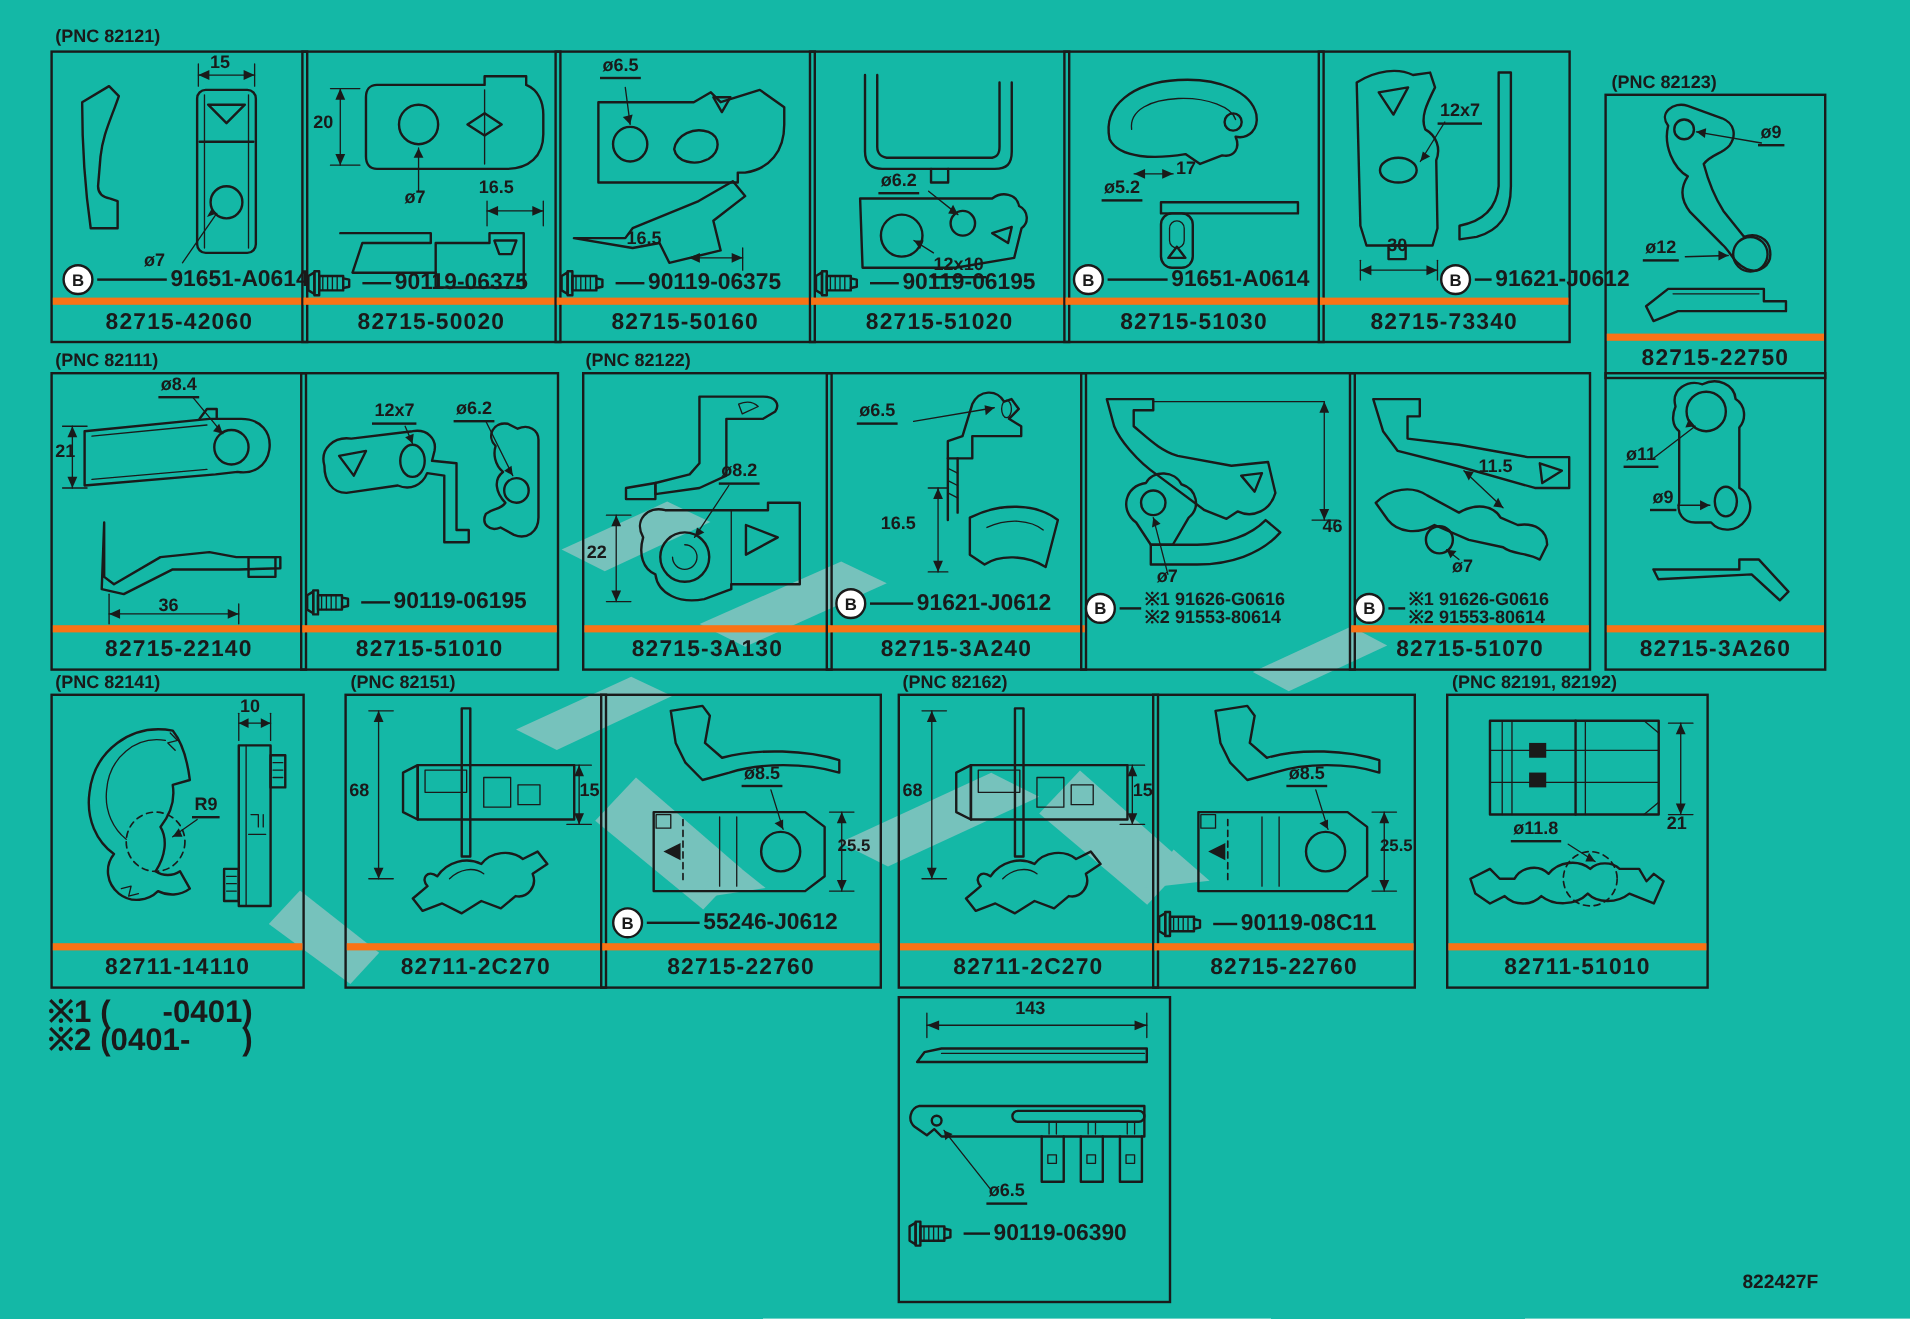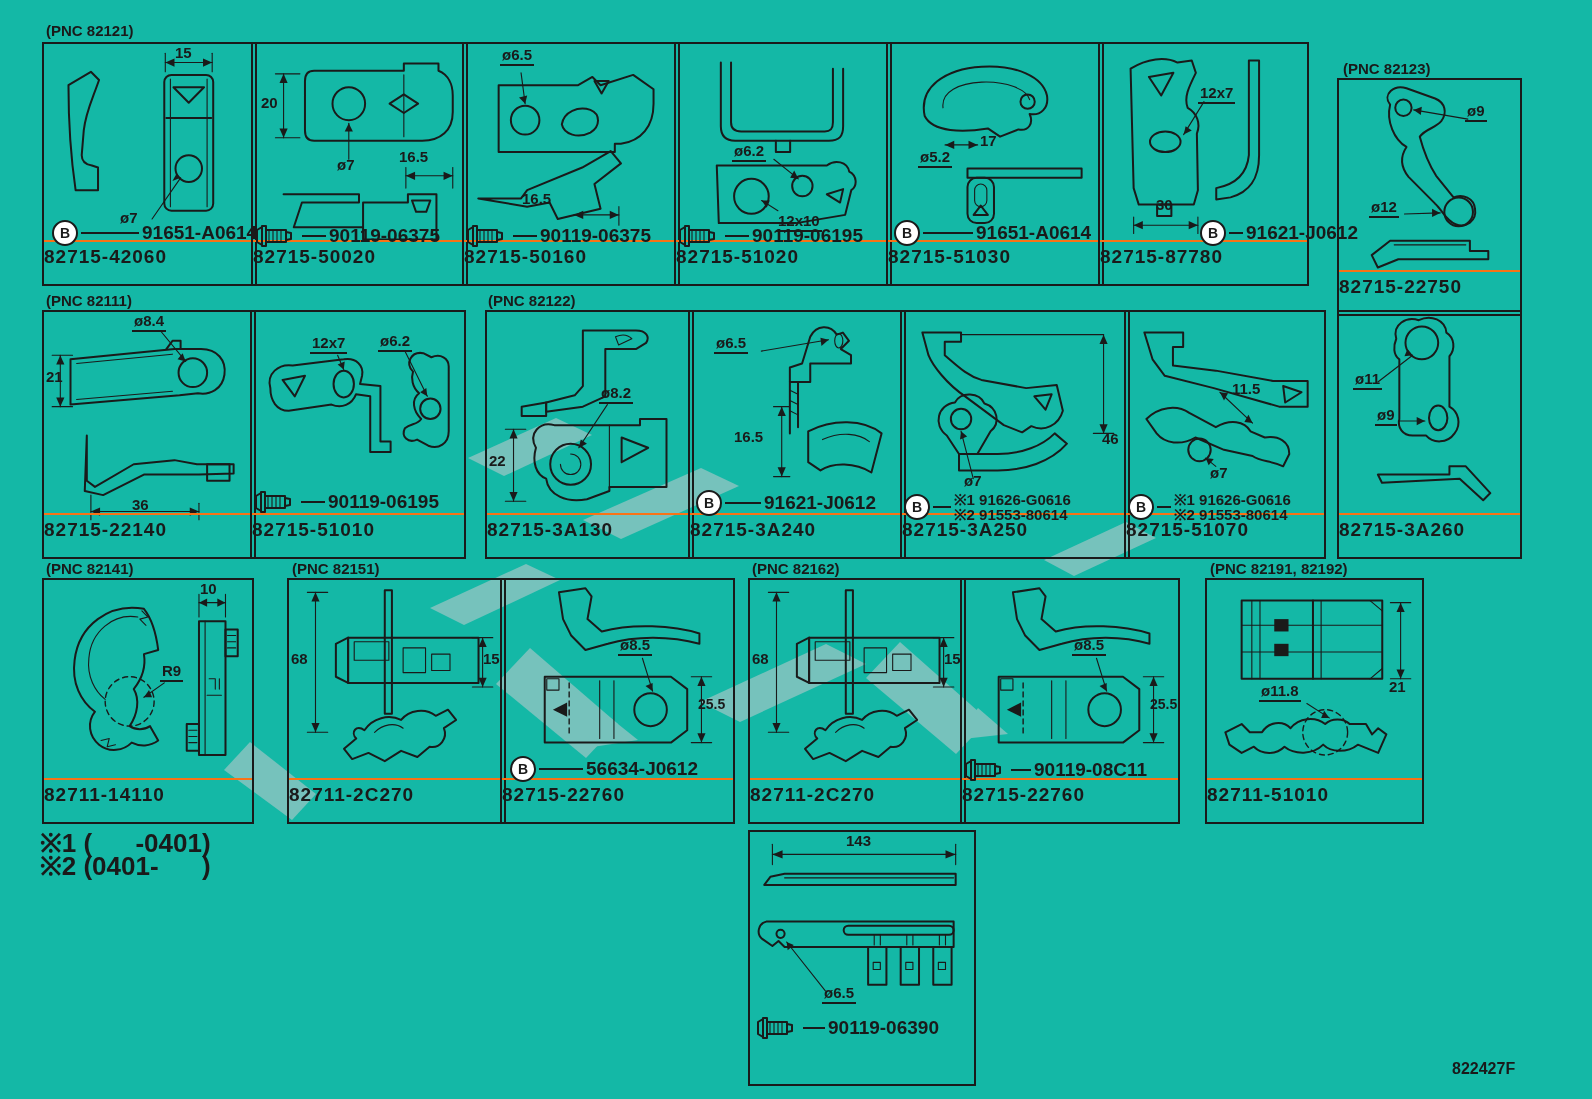--- a/index.html
+++ b/index.html
@@ -3,22 +3,22 @@
 <meta charset="utf-8">
 <style>
   html,body{margin:0;padding:0;background:#ffffff}
   #sheet{position:relative;width:1592px;height:1099px;background:#14b8a6;overflow:hidden;
          font-family:Liberation Sans, sans-serif;color:#1a1a1a}
   .wm{position:absolute;left:0;top:0;z-index:0}
   .pnc{position:absolute;font-size:15px;font-weight:bold;white-space:pre;z-index:3}
   .cell{position:absolute;border:2px solid #1a1a1a;z-index:2;background:transparent}
   .draw{position:absolute;left:0;right:0;top:0;bottom:30px}
   .draw > svg.sk{position:absolute;left:0;top:0;width:100%;height:100%}
-  .pband{position:absolute;left:0;right:0;bottom:12px;height:30px;border-top:2px solid #f97316;
-         display:flex;align-items:center;justify-content:flex-start}
+  .pband{position:absolute;left:0;right:0;bottom:0;height:30px;border-top:6px solid #f97316;
+         display:flex;align-items:center;justify-content:center}
   .pband span{font-size:19px;font-weight:bold;letter-spacing:1px;white-space:nowrap}
   .dim{position:absolute;font-size:15px;font-weight:bold;white-space:nowrap;z-index:4}
   .dimu{border-bottom:2px solid #1a1a1a;padding:0 2px 1px 2px}
   .fast{position:absolute;display:flex;align-items:center;z-index:4;white-space:nowrap}
   .circ{display:inline-flex;width:22px;height:22px;border:2px solid #1a1a1a;border-radius:50%;
         align-items:center;justify-content:center;font-size:14px;font-weight:bold;flex:none;background:#fff}
   .fline{display:inline-block;height:2px;background:#1a1a1a;margin:0 3px;flex:none}
   .fref{font-size:19px;font-weight:bold}
   .refcol{display:flex;flex-direction:column}
   .refcol span{font-size:15px;line-height:15px;font-weight:bold}
@@ -259,21 +259,21 @@
       </svg>
       <span class="dim dimu" style="left:98px;top:40px">12x7</span>
       <span class="dim" style="left:56px;top:152px">30</span>
       <div class="fast" style="left:100px;top:176px">
         <span class="circ">B</span>
         <span class="fline" style="width:14px"></span>
         <span class="fref">91621-J0612</span>
       </div>
     </div>
     <div class="pband">
-        <span>82715-87780</span>
+        <span>82715-73340</span>
       </div>
   </div>
 
   <div class="cell" style="left:1337px;top:78px;width:181px;height:234px">
     <div class="draw">
       <svg class="sk" viewBox="0 0 177 198" preserveAspectRatio="none">
         <path d="M50,24 C42,14 54,4 66,8 L94,18 C104,22 106,32 100,40 C94,47 85,47 79,55 C83,70 88,82 95,93 L112,114 C121,110 132,115 133,125 C135,137 124,144 114,140 C104,136 101,126 94,120 L68,94 C60,84 60,74 66,65 C54,58 46,40 50,24 Z"></path>
         <circle cx="63" cy="27" r="8"></circle>
         <circle cx="117" cy="128" r="14"></circle>
         <line class="thin" x1="126" y1="38" x2="73" y2="29"></line>
@@ -454,23 +454,20 @@
       <span class="dim" style="left:62px;top:160px">ø7</span>
       <div class="fast" style="left:2px;top:180px">
         <span class="circ">B</span>
         <span class="fline" style="width:18px"></span>
         <div class="refcol">
           <span>※1 91626-G0616</span>
           <span>※2 91553-80614</span>
         </div>
       </div>
     </div>
-    <div class="pband">
-        <span>82715-3A250</span>
-      </div>
   </div>
 
   <div class="cell" style="left:1124px;top:310px;width:198px;height:245px">
     <div class="draw">
       <svg class="sk" viewBox="0 0 194 209" preserveAspectRatio="none">
         <path d="M18,20 L56,20 L56,34 L46,34 L46,52 L88,57 L144,67 L178,67 L178,92 L150,92 L86,74 L38,62 L26,46 Z"></path>
         <path d="M154,72 l18,6 l-16,10 Z"></path>
         <line class="thin" x1="92" y1="78" x2="124" y2="108"></line>
         <path class="ah" d="M92,78 l8,1 l-4,7 Z"></path>
           <path class="ah" d="M124,108 l-8,-1 l4,-7 Z"></path>
@@ -572,21 +569,21 @@
         <path class="ah" d="M196,94 l-4,9 h8 Z"></path>
           <path class="ah" d="M196,158 l-4,-9 h8 Z"></path>
         <line class="thin" x1="186" y1="94" x2="206" y2="94"></line>
           <line class="thin" x1="186" y1="158" x2="206" y2="158"></line>
       </svg>
       <span class="dim dimu" style="left:116px;top:56px">ø8.5</span>
       <span class="dim" style="left:196px;top:116px;font-size:14px">25.5</span>
       <div class="fast" style="left:8px;top:176px">
         <span class="circ">B</span>
         <span class="fline" style="width:44px"></span>
-        <span class="fref">56634-J0612</span>
+        <span class="fref">55246-J0612</span>
       </div>
     </div>
     <div class="pband">
         <span>82715-22760</span>
       </div>
   </div>
 
   <div class="cell" style="left:748px;top:578px;width:214px;height:242px">
     <div class="draw">
       <svg class="sk" viewBox="0 0 210 206" preserveAspectRatio="none">

